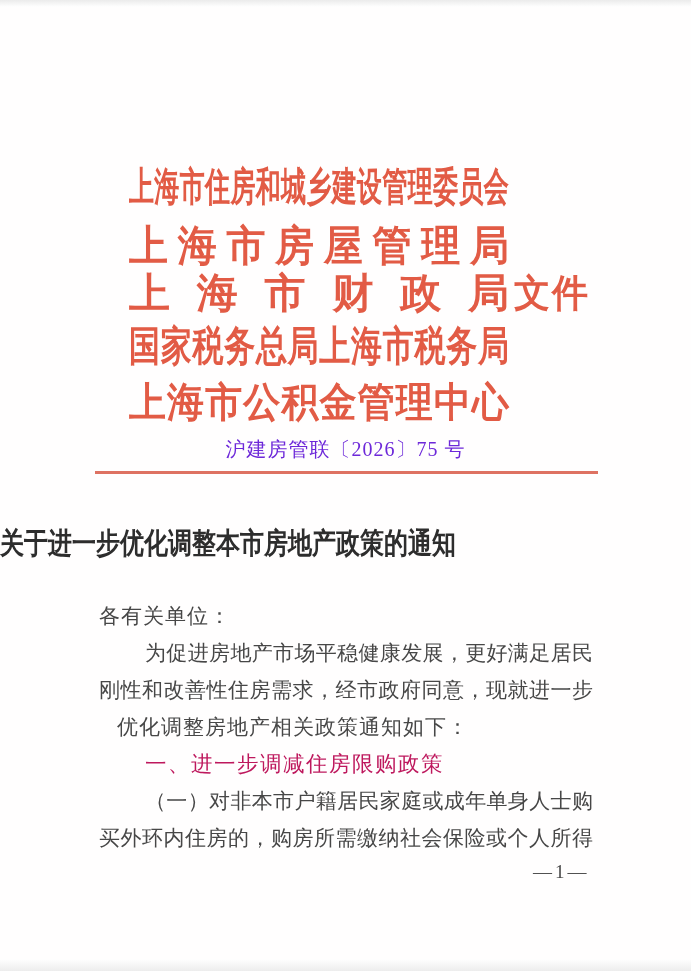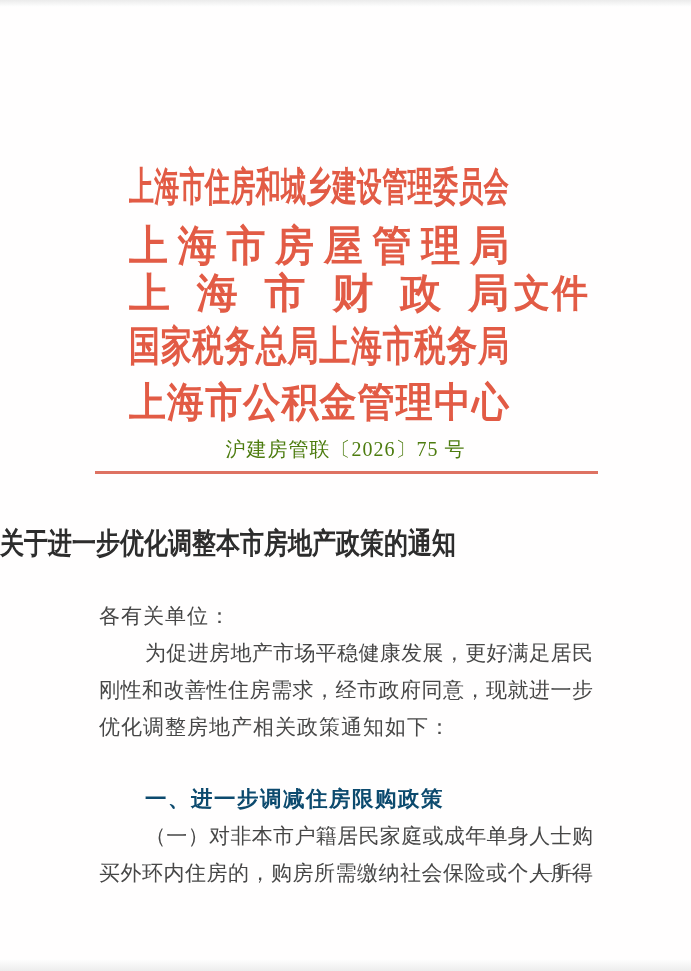--- a/index.html
+++ b/index.html
@@ -24,38 +24,38 @@
   .rl2 { top:217px; font-size:39px; transform:scaleY(1.08); }
   .rl3 { top:266px; font-size:41px; transform:scaleY(1.00); }
   .rl4 { top:319px; font-size:31px; transform:scaleY(1.33); }
   .rl5 { top:375px; font-size:37px; transform:scaleY(1.10); }
   .wenjian { position:absolute; left:385px; top:268px; width:74px;
              font-size:36px; display:flex; justify-content:space-between;
              transform:scaleY(1.06); transform-origin:50% 0; }
 
   
   .docno { position:absolute; top:436px; left:0; width:100%; text-align:center;
-           font-size:20px; letter-spacing:1px; color:#4d7c0f; }
+           font-size:20px; letter-spacing:1px; color:#6d28d9; }
   .redline { position:absolute; left:95px; top:471px; width:503px; height:3px;
              background:var(--rule,#de7262); }
   .title-wrap { position:absolute; top:524px; left:0; width:100%; text-align:left; }
   .title { display:inline-block; font-family:"Liberation Sans", sans-serif;
            font-weight:bold; font-size:24px; color:#2d2d2d;
            transform:scaleY(1.22); transform-origin:50% 0; white-space:nowrap; }
 
   
   .docbody { position:absolute; left:99px; top:597px; width:494px;
              font-size:21px; color:#474747; }
   .line { height:37px; display:flex; align-items:center; white-space:nowrap; }
   .just { justify-content:space-between; }
   .indent { padding-left:46px; }
   .salutation { letter-spacing:1px;text-align:center; }
-  .left-line { letter-spacing:1px; }
-  .heading { font-family:"Liberation Sans", sans-serif; font-weight:bold;
-             font-size:21.5px; color:#0c4a6e; letter-spacing:1.5px;margin-top:35px; }
+  .left-line { letter-spacing:1px;margin-left:18px; }
+  .heading { font-family:"Liberation Sans", sans-serif; font-weight:normal;
+             font-size:21.5px; color:#be185d; letter-spacing:1.5px; }
 
   .pageno { position:absolute; left:533px; top:861px; font-size:19px;
             color:#4a4a4a; letter-spacing:3px; }
 </style>
 </head>
 <body>
 
 <div class="page">
   <div class="edge-top"></div>
 

